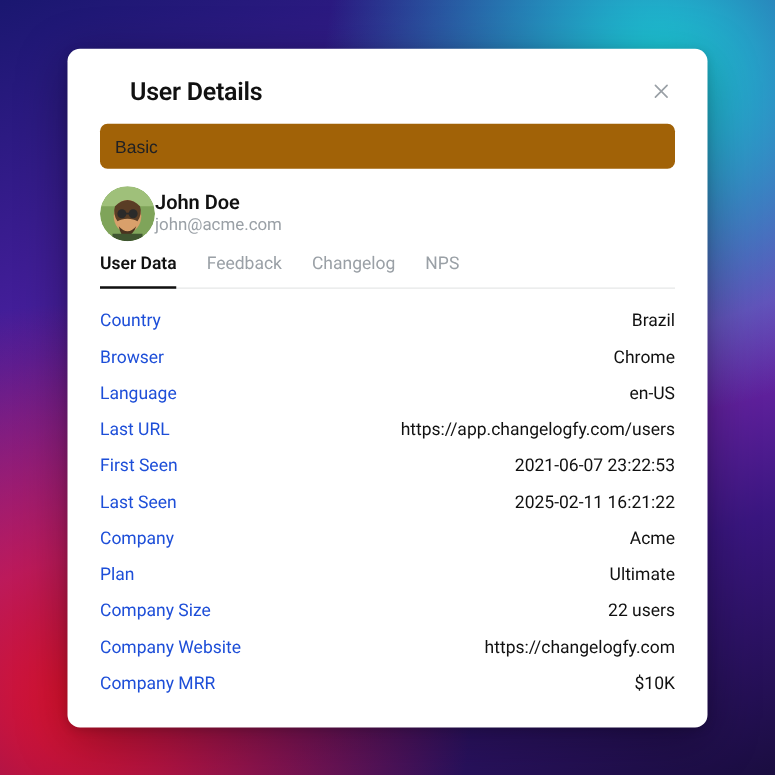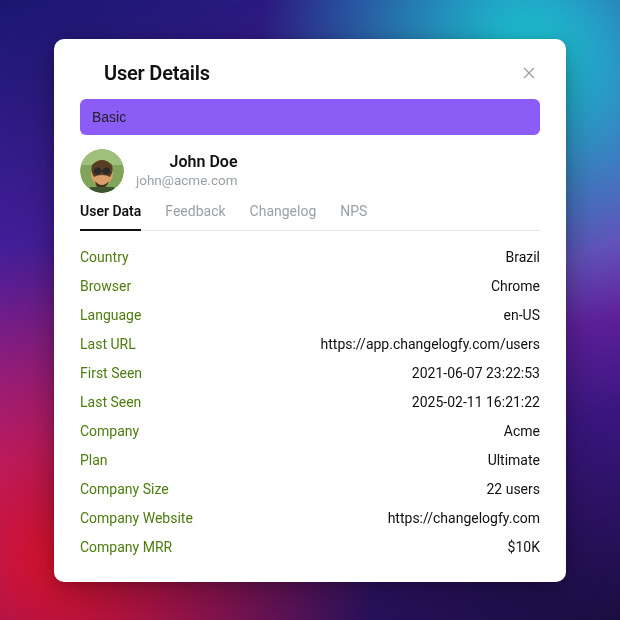--- a/index.html
+++ b/index.html
@@ -20,32 +20,32 @@
     padding: 22px 26px 20px 26px;
     position: relative;
   }
   .header { display: flex; align-items: center; justify-content: space-between; margin-left: 24px; }
   .title { font-size: 20px; font-weight: 600; color: #111; letter-spacing: -0.2px; }
   .close { width: 22px; height: 22px; color: #9aa0a6; cursor: pointer; display:flex; align-items:center; justify-content:center; }
   .close svg { width: 16px; height: 16px; stroke: currentColor; }
 
   .search {
     margin-top: 14px;
-    background: #8b5cf6;
+    background: #a16207;
     border-radius: 6px;
     height: 36px;
     display: flex; align-items: center;
     padding: 0 12px;
   }
   .search input {
     border: none; outline: none; background: transparent;
     width: 100%; font-size: 14px; color: #202124;
   }
 
-  .user-row { display: flex; align-items: center; gap: 12px; margin-top: 14px; text-align: right; }
+  .user-row { display: flex; align-items: center; margin-top: 14px; }
   .avatar {
     width: 44px; height: 44px; border-radius: 50%; overflow: hidden;
     display: inline-block; flex-shrink: 0;
   }
   .avatar svg { width: 44px; height: 44px; display:block; }
   .user-info .name { font-size: 16px; font-weight: 600; color: #111; line-height: 1.25; }
   .user-info .email { font-size: 13.5px; color: #9aa0a6; line-height: 1.3; }
 
   .tabs {
     display: flex; gap: 24px; margin-top: 4px;
@@ -56,21 +56,21 @@
     border-bottom: 2px solid transparent; margin-bottom: -1px;
   }
   .tab.active { color: #111; font-weight: 600; border-bottom-color: #111; }
 
   .kvlist { margin-top: 12px; }
   .kv {
     display: flex; justify-content: space-between; align-items: baseline;
     padding: 6.5px 0;
     font-size: 14px;
   }
-  .kv .k { color: #4d7c0f; }
+  .kv .k { color: #1d4ed8; }
   .kv .v { color: #111; text-align: right; }
 </style>
 </head>
 <body>
 
 <div class="card">
   <div class="header">
     <div class="title">User Details</div>
     <div class="close">
       <svg viewBox="0 0 24 24" fill="none" stroke-width="2" stroke-linecap="round">

